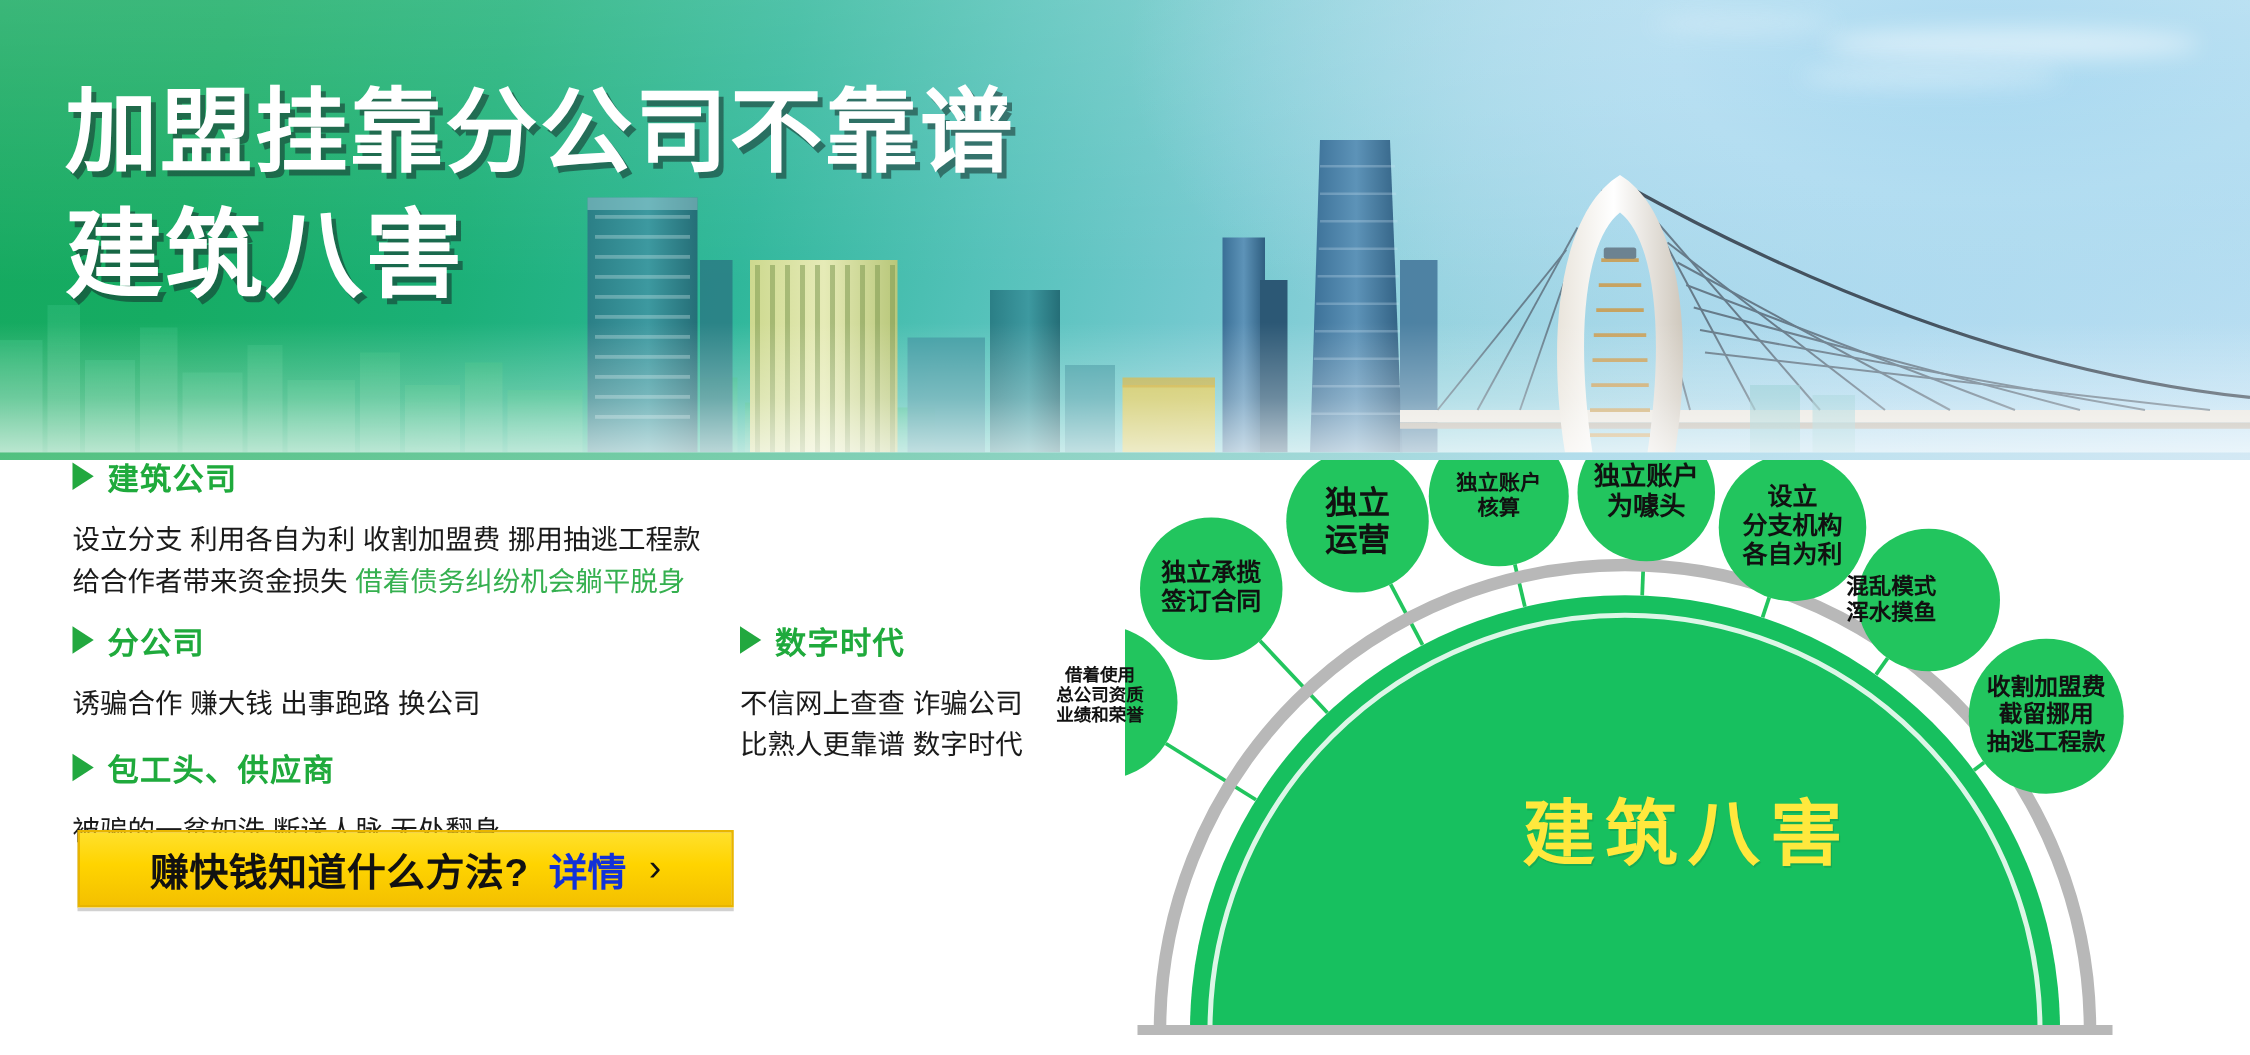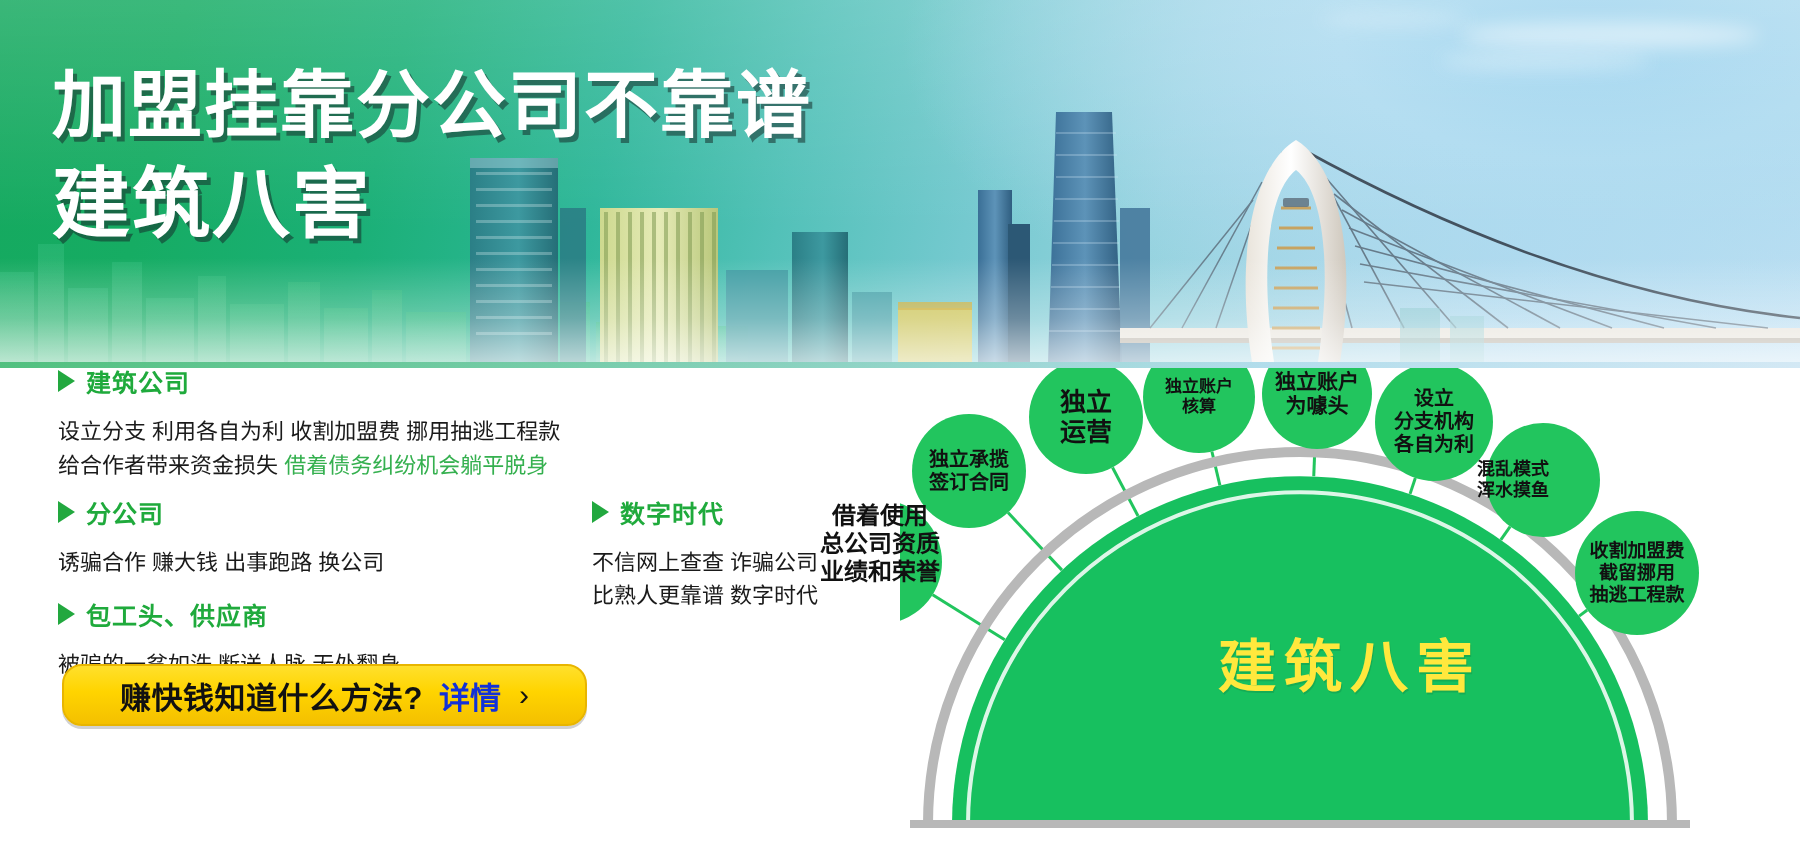--- a/index.html
+++ b/index.html
@@ -78,21 +78,21 @@
   #sec-company { left:58px; top:-5px; }
   #sec-branch  { left:58px; top:126px; }
   #sec-contractor { left:58px; top:228px; }
   #sec-digital { left:592px; top:126px; }
   #sec-digital .sec-body { line-height:33px; }
 
   
   .cta {
     position:absolute; left:62px; top:296px;
     width:525px; height:62px;
-    border-radius:20px;
+    border-radius:0;
     background: linear-gradient(180deg,#ffe02c 0%, #ffd400 44%, #f4c000 100%);
     border:2px solid #e8b500;
     box-shadow: 0 3px 0 rgba(0,0,0,.18);
     display:flex; align-items:center; justify-content:center; gap:6px;
     cursor:pointer;
   }
   .cta-main { color:#111; font-size:31px; font-weight:700; letter-spacing:.5px; }
   .cta-link { color:#1231d8; font-size:31px; font-weight:700; margin-left:10px; }
   .cta-chev { color:#111; font-size:30px; font-weight:400; margin-left:12px; line-height:1; }
 
@@ -366,21 +366,21 @@
           <circle cx="969" cy="471" r="57" fill="#22c55e"></circle>
           <circle cx="1086" cy="417" r="57" fill="#22c55e"></circle>
           <circle cx="1199" cy="397" r="56" fill="#22c55e"></circle>
           <circle cx="1317" cy="394" r="55" fill="#22c55e"></circle>
           <circle cx="1434" cy="422" r="59" fill="#22c55e"></circle>
           <circle cx="1543" cy="480" r="57" fill="#22c55e"></circle>
           <circle cx="1637" cy="573" r="62" fill="#22c55e"></circle>
         </g>
     </svg>
     <div id="bubble-labels">
-        <div class="bub-label" style="left: -20px; top: 176px; font-size: 24px; width: 142.6px;">借着使用
+        <div class="bub-label" style="left: -20px; top: 188px; font-size: 14px; width: 142.6px;">借着使用
 总公司资质
 业绩和荣誉</div>
         <div class="bub-label" style="left: 69px; top: 103px; font-size: 20px; width: 131.1px;">独立承揽
 签订合同</div>
         <div class="bub-label" style="left: 186px; top: 49px; font-size: 26px; width: 131.1px;">独立
 运营</div>
         <div class="bub-label" style="left: 299px; top: 29px; font-size: 17px; width: 128.8px;">独立账户
 核算</div>
         <div class="bub-label" style="left: 417px; top: 26px; font-size: 21px; width: 126.5px;">独立账户
 为噱头</div>

